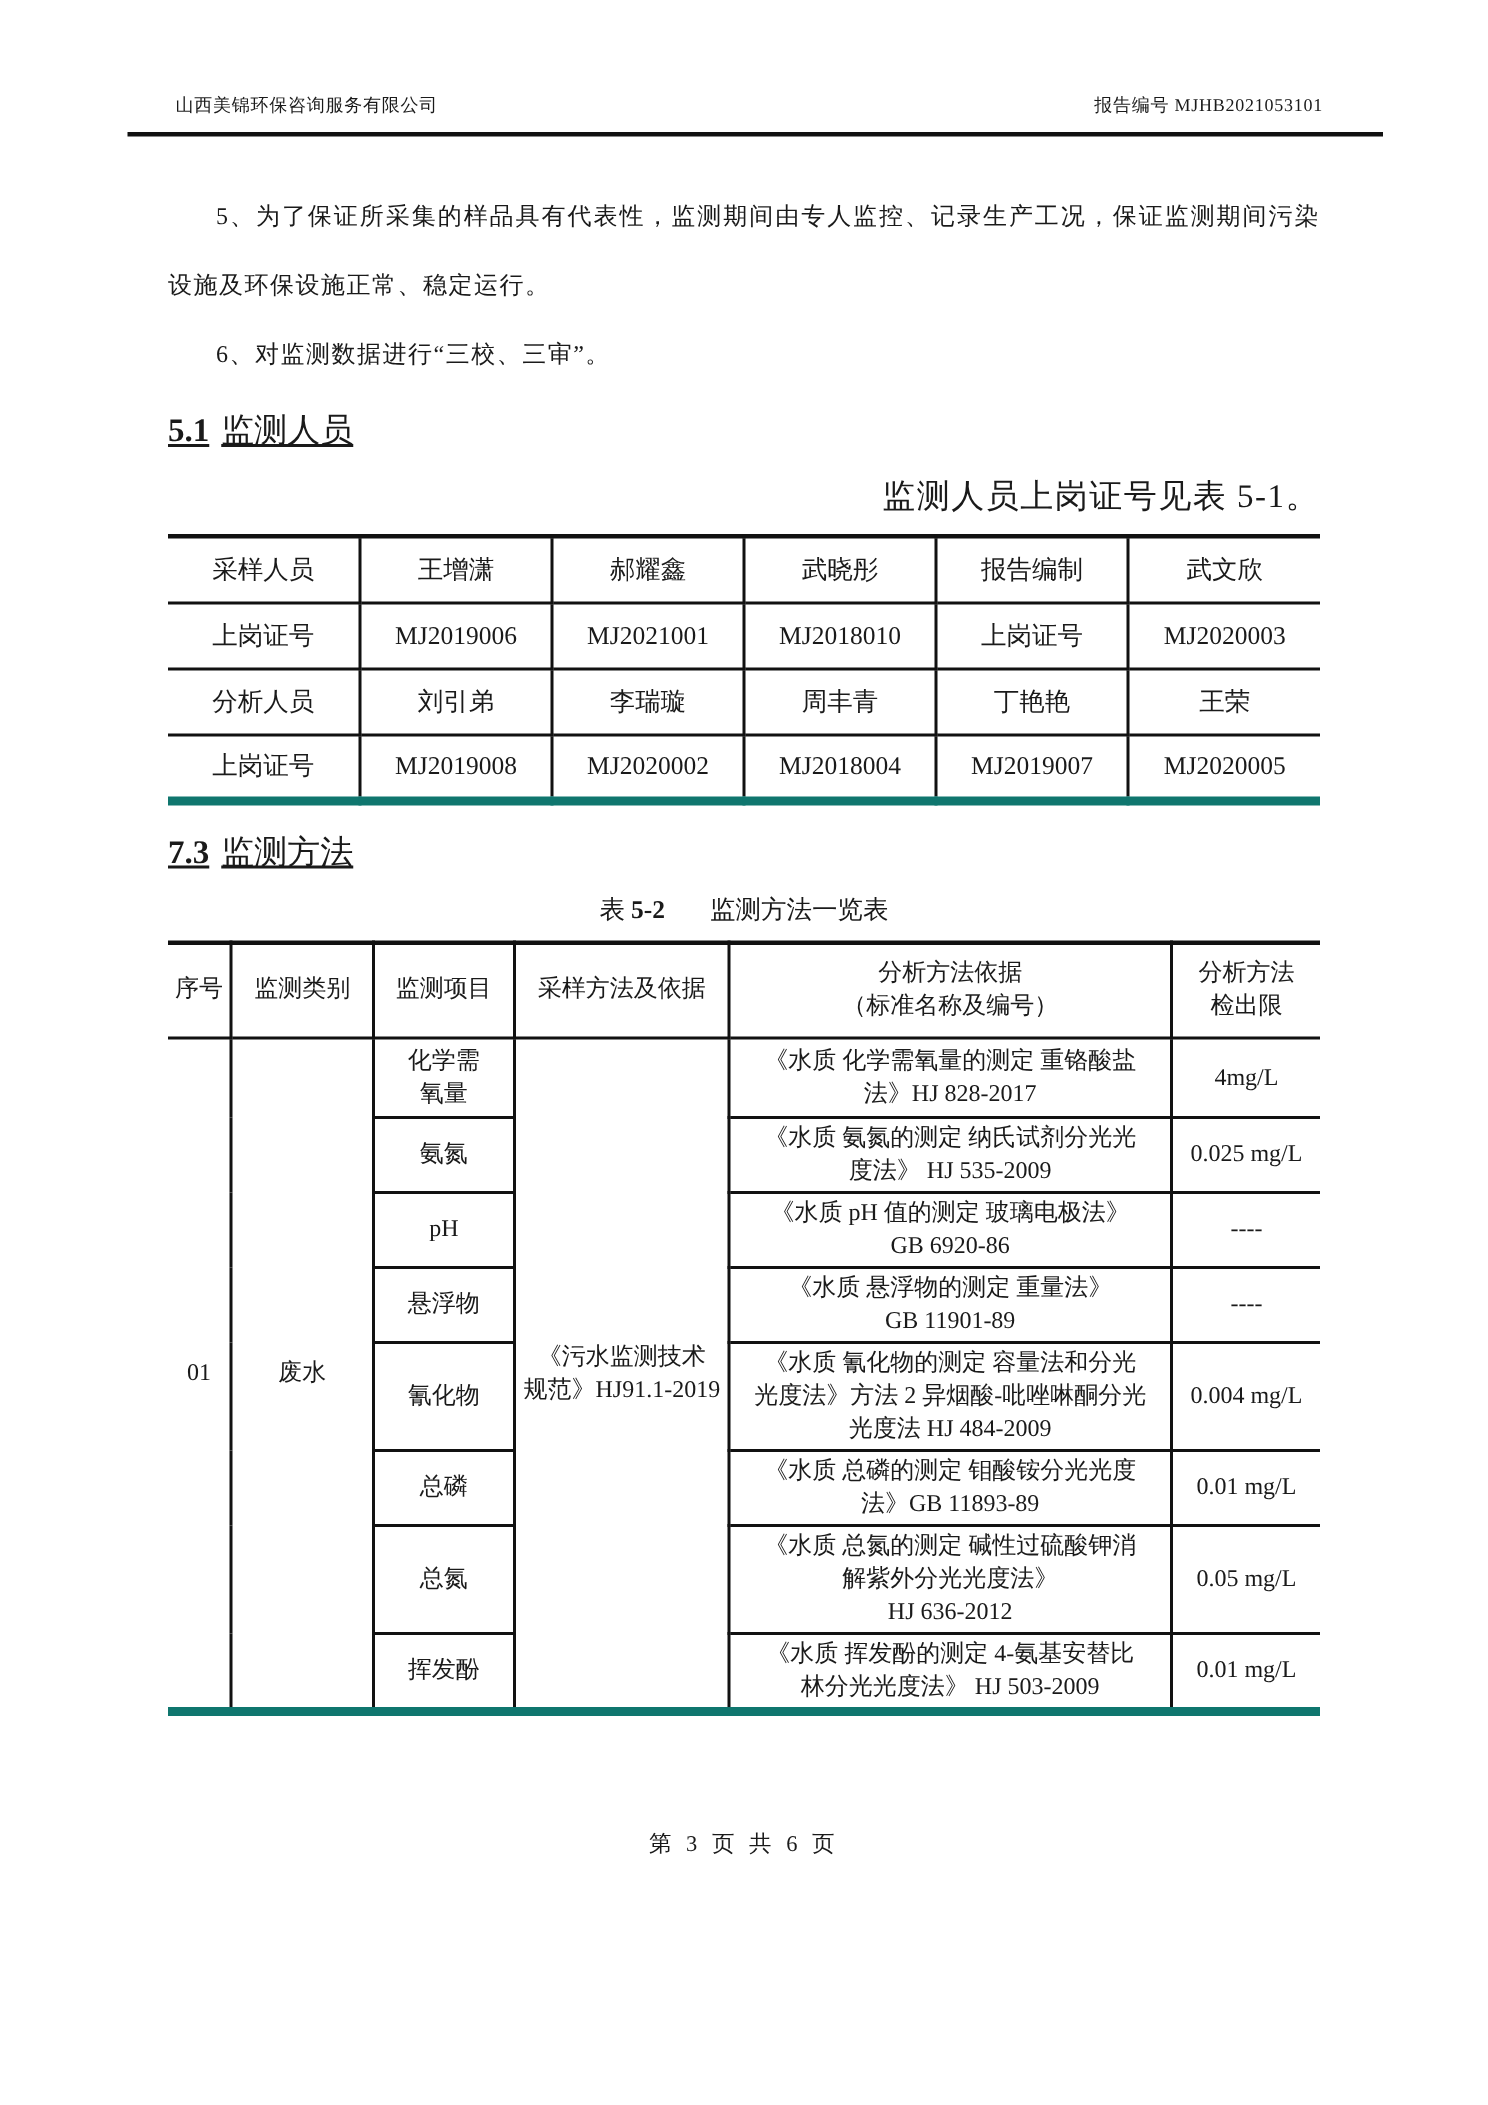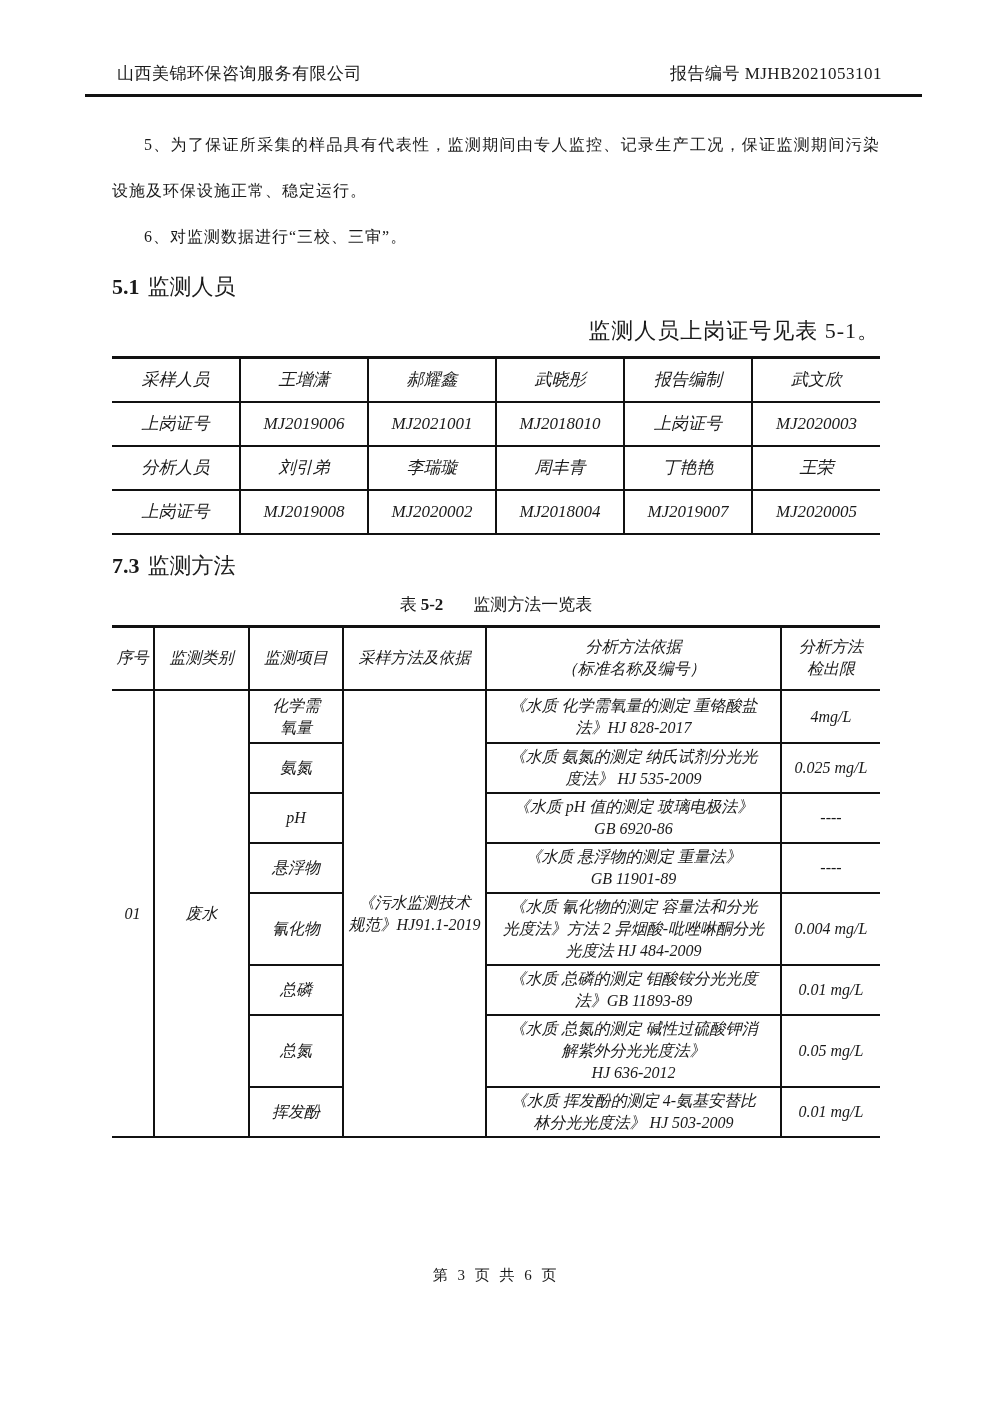--- a/index.html
+++ b/index.html
@@ -12,57 +12,57 @@
     color:#1a1a1a;
     font-family:"Liberation Serif","DejaVu Serif",serif;
     overflow:hidden;
   }
   
   .doc-header {
     position:absolute; top:62px; left:85px; right:70px;
     border-bottom:3px solid #111;
     padding:0 40px 9px 32px;
     display:flex; justify-content:space-between; align-items:flex-end;
-    font-size:17px; letter-spacing:0.5px;
+    font-size:12px; letter-spacing:0.5px;
   }
   
   .content { position:absolute; top:122px; left:112px; width:768px; }
   .para {
     font-size:16px; line-height:46px;
     text-align:justify; text-indent:2em;
     letter-spacing:1px;
   }
-  .section-heading { margin-top:12px; font-size:22px; line-height:30px; }
+  .section-heading { margin-top:12px; font-size:22px; line-height:30px;text-decoration:underline; }
   .section-heading .sec-num { font-weight:bold; margin-right:8px; }
   .intro { margin-top:14px; font-size:22px; line-height:30px; text-indent:2em; letter-spacing:1px;text-align:right; }
   .caption { margin-top:12px; font-size:17px; line-height:24px; text-align:center; }
   .caption .cap-num { font-weight:bold; margin-left:4px; }
   .caption .cap-title { margin-left:30px; }
   
   table.tbl {
     width:100%; margin-top:10px;
     border-collapse:collapse; table-layout:fixed;
-    border-top:3px solid #111; border-bottom:2px solid #0f766e;font-style:italic;
+    border-top:3px solid #111; border-bottom:6px solid #0f766e;
   }
   table.tbl td, table.tbl th {
     border:2px solid #111;
     text-align:center; vertical-align:middle;
     font-weight:normal;
     white-space:pre-line;
     padding:2px 4px;
   }
   table.tbl td:first-child, table.tbl th:first-child { border-left:none; }
   table.tbl td:last-child,  table.tbl th:last-child  { border-right:none; }
   table.personnel { font-size:17px; }
   table.personnel tr { height:44px; }
   table.methods { margin-top:8px; font-size:16px; line-height:22px; }
   table.methods th { font-size:16px; }
   
   .doc-footer {
-    position:absolute; top:1266px; left:0; width:100%;
+    position:absolute; top:1220px; left:0; width:100%;
     text-align:center; font-size:15px; letter-spacing:3px;
   }
 </style>
 </head>
 <body>
 
 <div class="page">
 
   <div class="doc-header">
     <span>山西美锦环保咨询服务有限公司</span>

